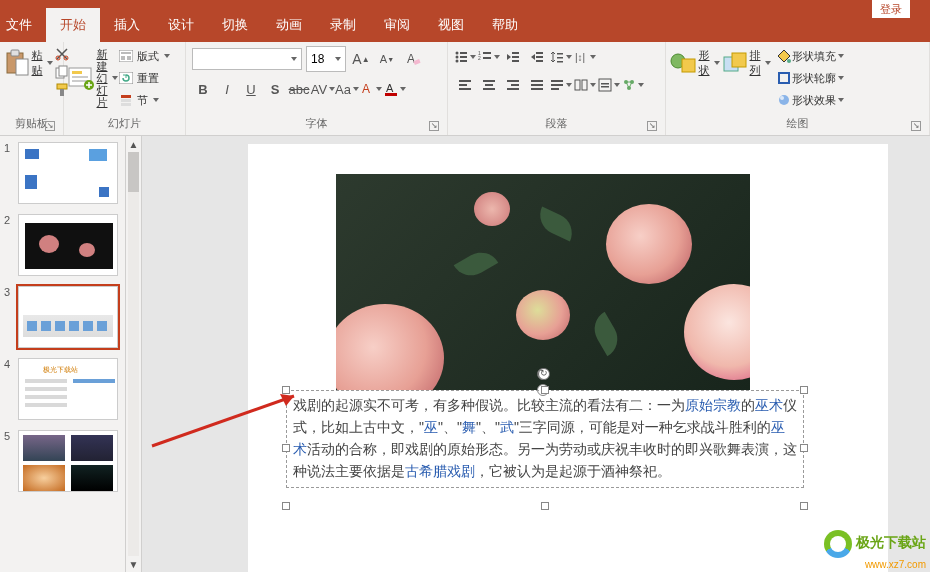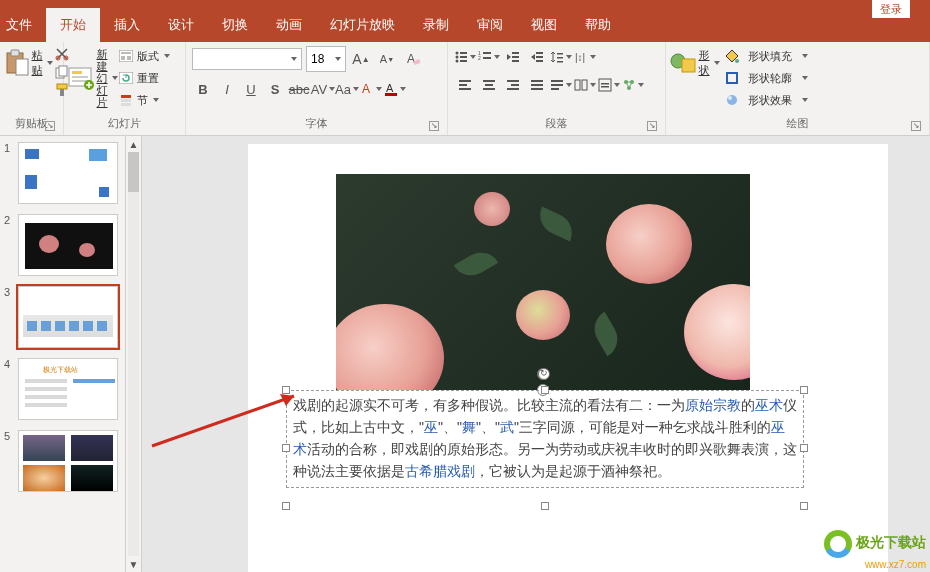--- a/index.html
+++ b/index.html
@@ -29,21 +29,21 @@
   .mini-row { display:flex; align-items:center; gap:3px; font-size:11px; color:#333; height:20px;}
   .mini-ic { width:16px; height:16px; display:inline-flex; align-items:center; justify-content:center; }
   .dd { width:0;height:0;border-left:3px solid transparent;border-right:3px solid transparent;border-top:4px solid #666; display:inline-block; margin-left:2px;}
   .font-row1 { display:flex; align-items:center; gap:4px; }
   .font-name { width:110px; height:22px; border:1px solid #bbb; background:#fff; font-size:12px; padding:0 4px; display:flex; align-items:center; justify-content:space-between;}
   .font-size { width:40px; height:22px; border:1px solid #bbb; background:#fff; font-size:12px; padding:12px 4px; display:flex; align-items:center; justify-content:space-between;}
   .sq-btn { width:22px; height:22px; display:flex; align-items:center; justify-content:center; color:#555; font-size:13px;}
   .font-row2 { display:flex; align-items:center; gap:2px; margin-top:6px;}
   .b { font-weight:bold; } .i { font-style:italic; } .u { text-decoration:underline; }
   .para-grid .sq-btn{ font-size:12px; }
-  .shape-fill-col .mini-row{ gap:8px; }
+  .shape-fill-col .mini-row{ gap:0; }
   svg { display:block; }
 
   
   .workarea { display:flex; height: calc(572px - 8px - 34px - 94px); }
   .thumb-panel { width: 126px; background:#f3f2f1; border-right:1px solid #d0cfce; overflow:hidden; padding:6px 4px; }
   .thumb-pane-inner{height:100%; overflow:hidden;}
   .thumb-wrap{ display:flex; gap:4px; margin-bottom:10px;}
   .thumb-num{ width:10px; font-size:11px; color:#555; }
   .thumb { width:100px; height:62px; background:#fff; border:1px solid #ccc; position:relative; }
   .thumb.sel{ outline:2px solid #c43e1c; }
@@ -117,21 +117,20 @@
 <div class="titlebar"></div>
 <div class="login-btn">登录</div>
 
 <div class="tabs-row">
   <div class="tab" style="padding-left:6px;">文件</div>
   <div class="tab active">开始</div>
   <div class="tab">插入</div>
   <div class="tab">设计</div>
   <div class="tab">切换</div>
   <div class="tab">动画</div>
-  <div class="tab">幻灯片放映</div>
   <div class="tab">录制</div>
   <div class="tab">审阅</div>
   <div class="tab">视图</div>
   <div class="tab">帮助</div>
 </div>
 
 <div class="ribbon">
 
   <div class="group" style="width:64px;">
     <div class="group-controls">
@@ -401,20 +400,30 @@
       <div class="big-btn">
         <span class="ic">
             <svg width="28" height="24">
               <circle cx="9" cy="10" r="7" fill="#7fb862" stroke="#4c8a30"></circle>
               <rect x="13" y="8" width="13" height="13" fill="#f2c94c" stroke="#c49a00"></rect>
             </svg>
           </span>
         <span>形状</span>
           <span class="dd"></span>
       </div>
+      <div class="big-btn">
+        <span class="ic">
+            <svg width="26" height="24">
+              <rect x="2" y="6" width="14" height="14" fill="#c8dff3" stroke="#5a8"></rect>
+              <rect x="10" y="2" width="14" height="14" fill="#f2c94c" stroke="#c49a00"></rect>
+            </svg>
+          </span>
+        <span>排列</span>
+          <span class="dd"></span>
+      </div>
       <div class="mini-col shape-fill-col">
         <div class="mini-row">
             <span class="mini-ic">
               <svg width="14" height="14">
                 <path d="M7 1 L13 7 L7 13 L1 7 Z" fill="#f2c94c" stroke="#333"></path>
                 <circle cx="12" cy="12" r="2" fill="#5a8"></circle>
               </svg>
             </span>
             <span>形状填充</span>
             <span class="dd"></span>

